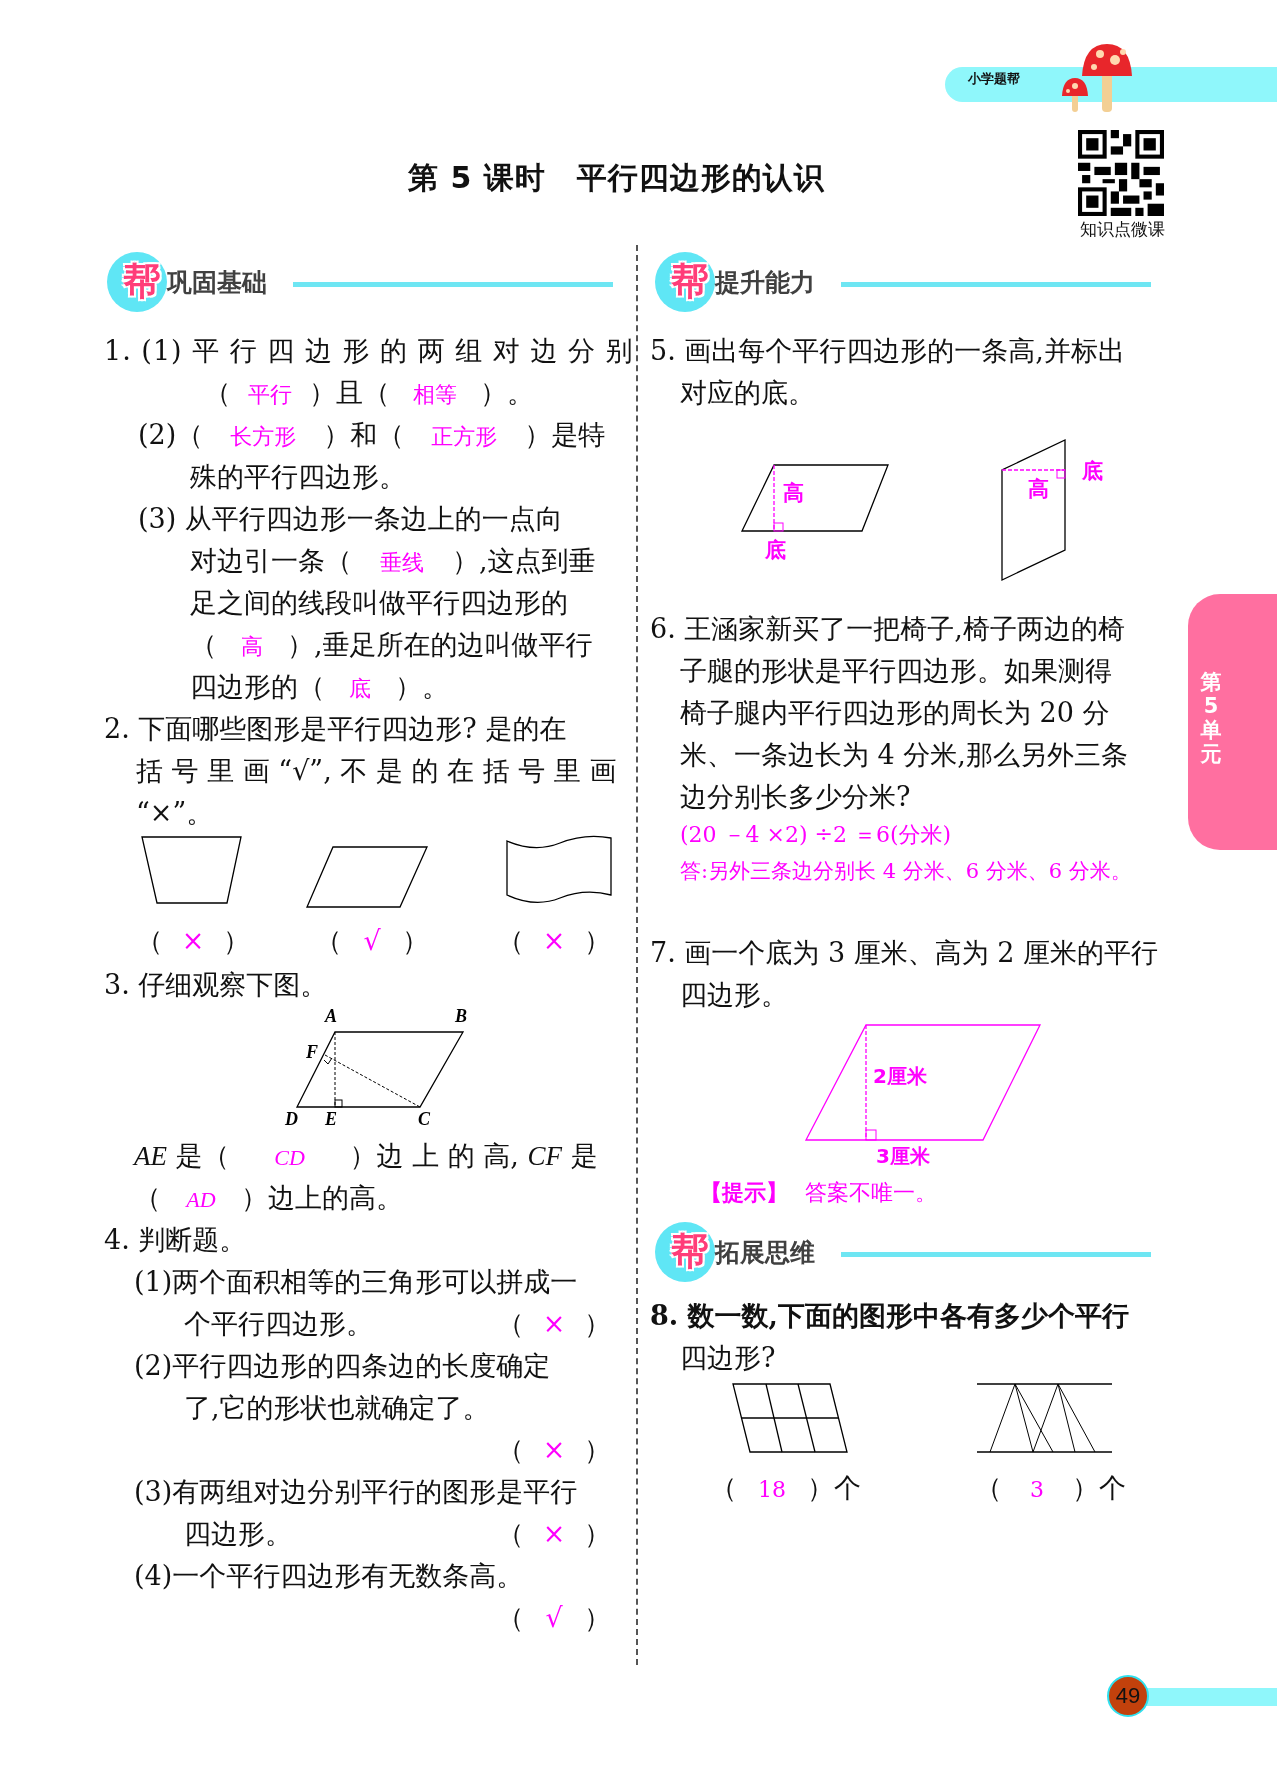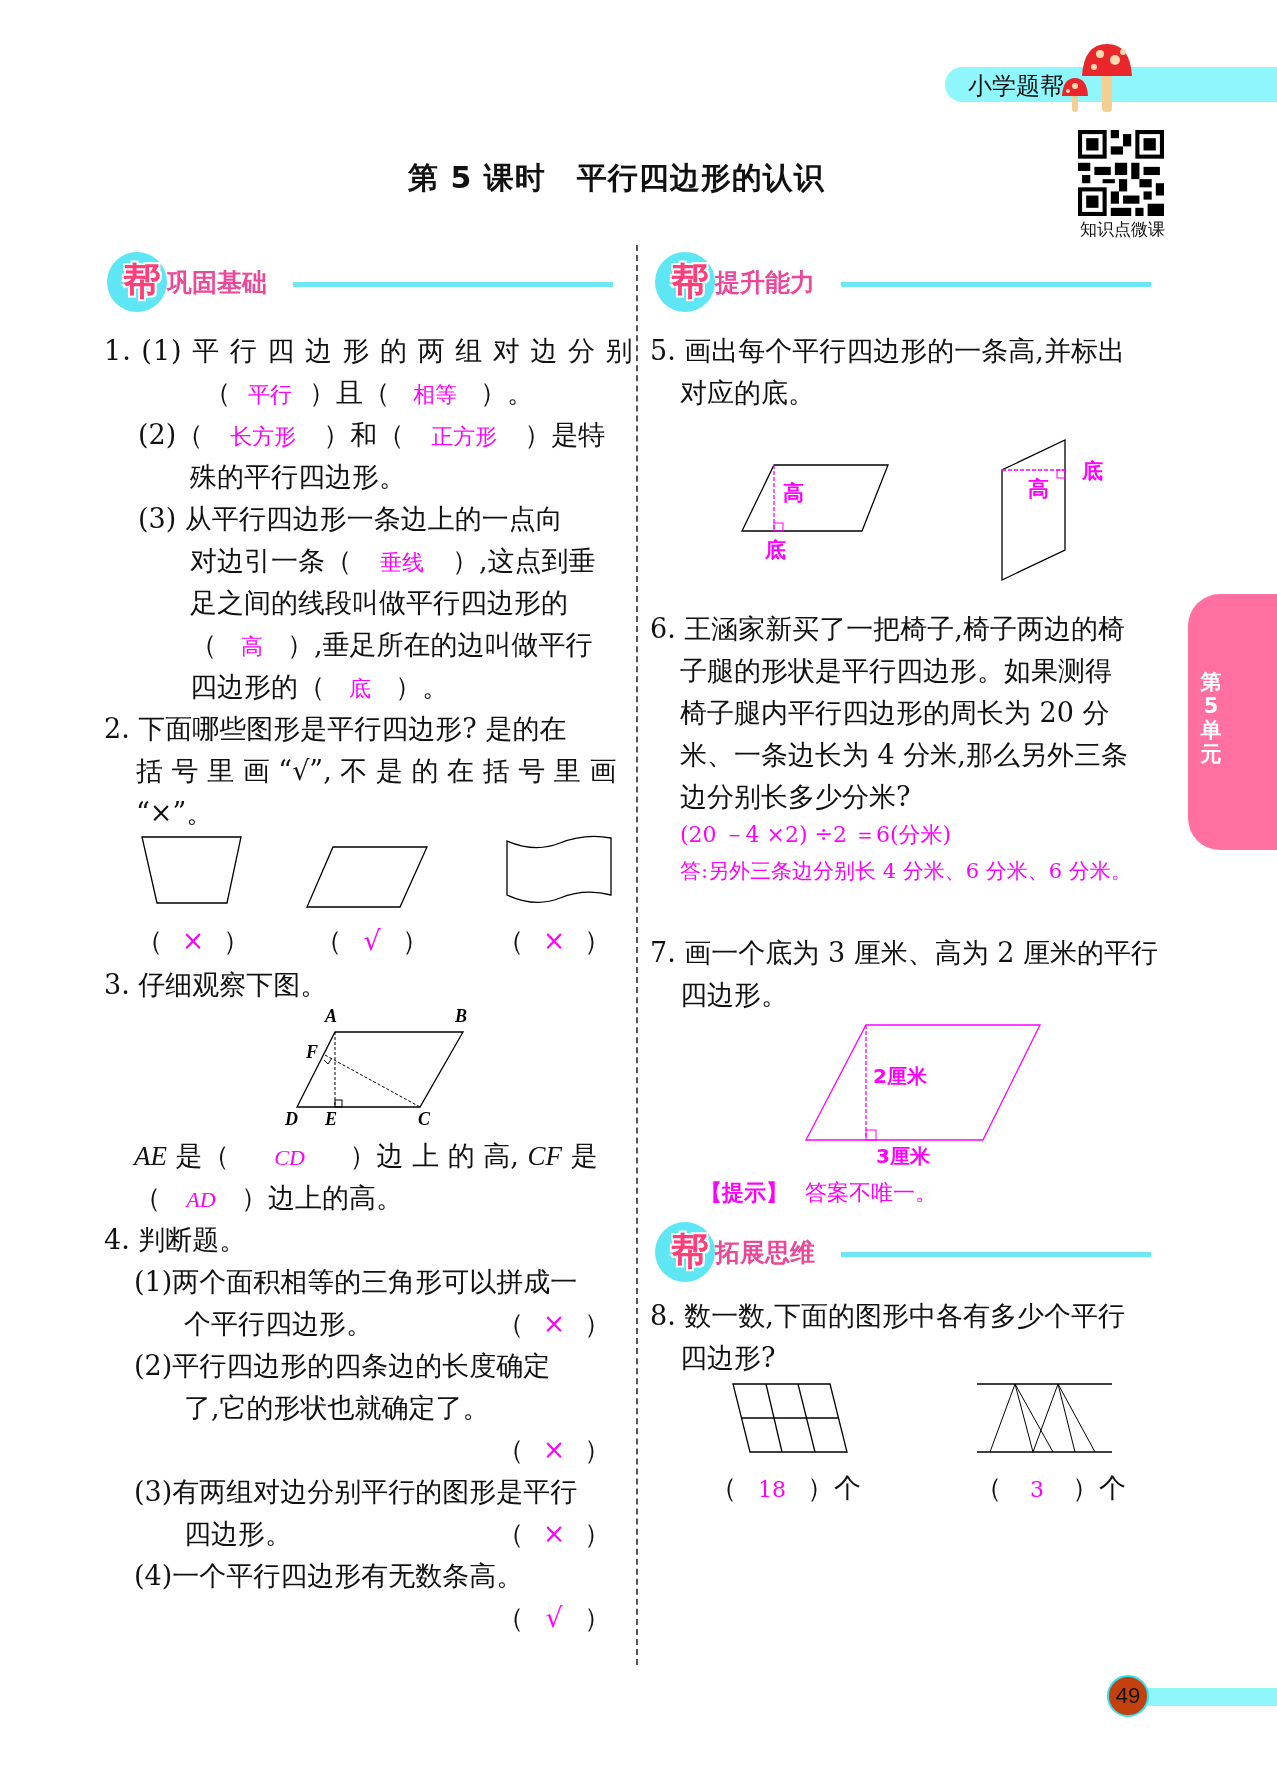--- a/index.html
+++ b/index.html
@@ -5,30 +5,30 @@
   html,body{margin:0;padding:0;background:#fff;}
   body{width:1277px;height:1773px;position:relative;overflow:hidden;
        font-family:"DejaVu Serif","Liberation Serif",serif;color:#111;}
   .abs{position:absolute;}
   .line{font-size:27px;line-height:41px;white-space:nowrap;}
   .ans{color:#ff00ff;}
   .ans-s{color:#ff00ff;font-size:22px;}
   .it{font-style:italic;font-family:"Liberation Serif",serif;}
   
   .brand-bar{left:945px;top:67px;width:332px;height:35px;background:#8ff7fb;border-radius:18px 0 0 18px;}
-  .brand-text{left:968px;top:70px;font-size:24px;font-weight:normal;font-family:"DejaVu Sans",sans-serif;}
+  .brand-text{left:968px;top:70px;font-size:13px;font-weight:bold;font-family:"DejaVu Sans",sans-serif;}
   .title{left:408px;top:158px;font-size:30px;font-weight:bold;font-family:"DejaVu Sans",sans-serif;letter-spacing:1px;}
   .qr{left:1078px;top:130px;width:86px;height:86px;}
   .qr-cap{left:1080px;top:218px;font-size:17px;}
   
   .sec{height:60px;}
   .sec .bubble{position:absolute;left:0;top:0;width:60px;height:60px;border-radius:50%;background:#5fe6f5;}
   .sec .bang{position:absolute;left:16px;top:4px;font-size:38px;font-weight:bold;color:#ff3d79;font-family:"DejaVu Sans",sans-serif;
              text-shadow:2px 2px 0 #fff,-2px -2px 0 #fff,2px -2px 0 #fff,-2px 2px 0 #fff;}
-  .sec .lbl{position:absolute;left:60px;top:14px;font-size:25px;font-weight:bold;color:#ec4899;font-family:"DejaVu Sans",sans-serif;
+  .sec .lbl{position:absolute;left:60px;top:14px;font-size:25px;font-weight:bold;color:#404040;font-family:"DejaVu Sans",sans-serif;
             text-shadow:1px 1px 0 #fff;}
   .sec .rule{position:absolute;left:186px;top:30px;height:5px;background:#6ee6f3;}
   
   .divider{left:636px;top:245px;width:0;height:1420px;border-left:2px dashed #555;}
   
   .side-tab{left:1188px;top:594px;width:89px;height:256px;background:#ff6fa0;border-radius:32px 0 0 32px;}
   .side-tab-text{left:1196px;top:670px;width:30px;color:#fff;font-weight:bold;font-size:21px;text-align:center;line-height:24px;font-family:"DejaVu Sans",sans-serif;}
   
   .pg-bar{left:1140px;top:1688px;width:137px;height:18px;background:#8ff7fb;}
   .pg-circle{left:1107px;top:1675px;width:38px;height:38px;border:2px solid #2fe0ef;border-radius:50%;background:#c2410c;
@@ -221,21 +221,21 @@
   <span class="ans" style="margin-left:10px;">答案不唯一。</span>
 </div>
 
 <div class="abs sec" style="left:655px;top:1222px;width:510px;">
   <div class="bubble"></div>
   <div class="bang">帮</div>
   <div class="lbl">拓展思维</div>
   <div class="rule" style="width:310px;"></div>
 </div>
 
-<div class="abs line" style="left:650px;top:1295px;">8. 数一数,下面的图形中各有多少个平行</div>
+<div class="abs line" style="left:650px;top:1295px;font-weight:bold;">8. 数一数,下面的图形中各有多少个平行</div>
 <div class="abs line" style="left:680px;top:1337px;">四边形?</div>
 <svg style="left:730px;top:1382px;" width="120" height="75">
   <polygon points="3,2 100,2 117,70 20,70" fill="none" stroke="#000" stroke-width="1.3"></polygon>
   <line x1="11" y1="36" x2="108" y2="36" stroke="#000" stroke-width="1.3"></line>
   <line x1="36" y1="2" x2="52" y2="70" stroke="#000" stroke-width="1.3"></line>
   <line x1="68" y1="2" x2="85" y2="70" stroke="#000" stroke-width="1.3"></line>
 </svg>
 <svg style="left:975px;top:1382px;" width="140" height="75">
   <line x1="2" y1="2" x2="137" y2="2" stroke="#000" stroke-width="1.3"></line>
   <line x1="2" y1="70" x2="137" y2="70" stroke="#000" stroke-width="1.3"></line>

